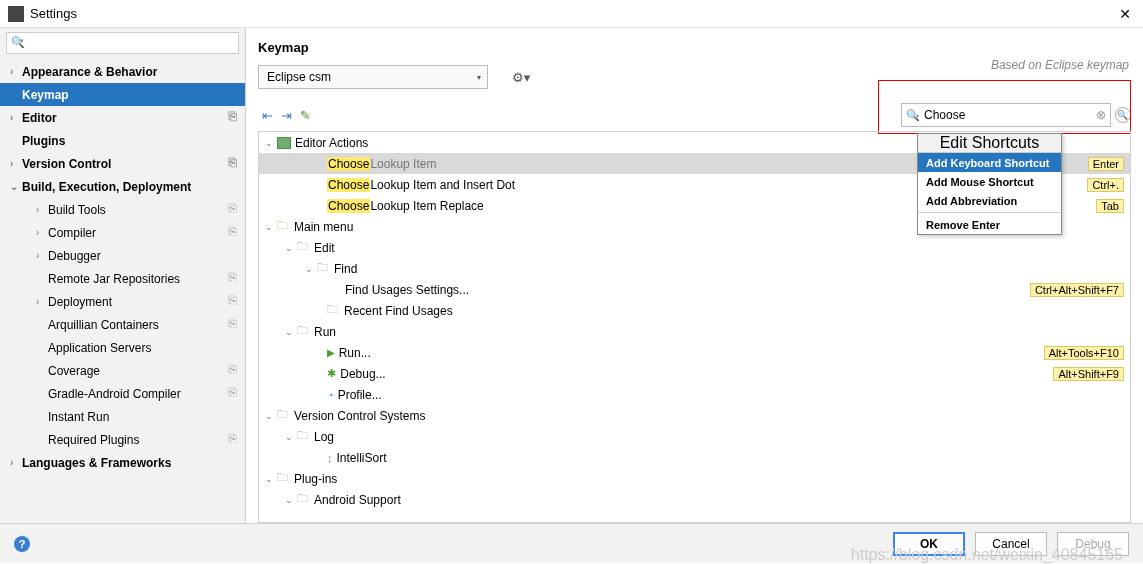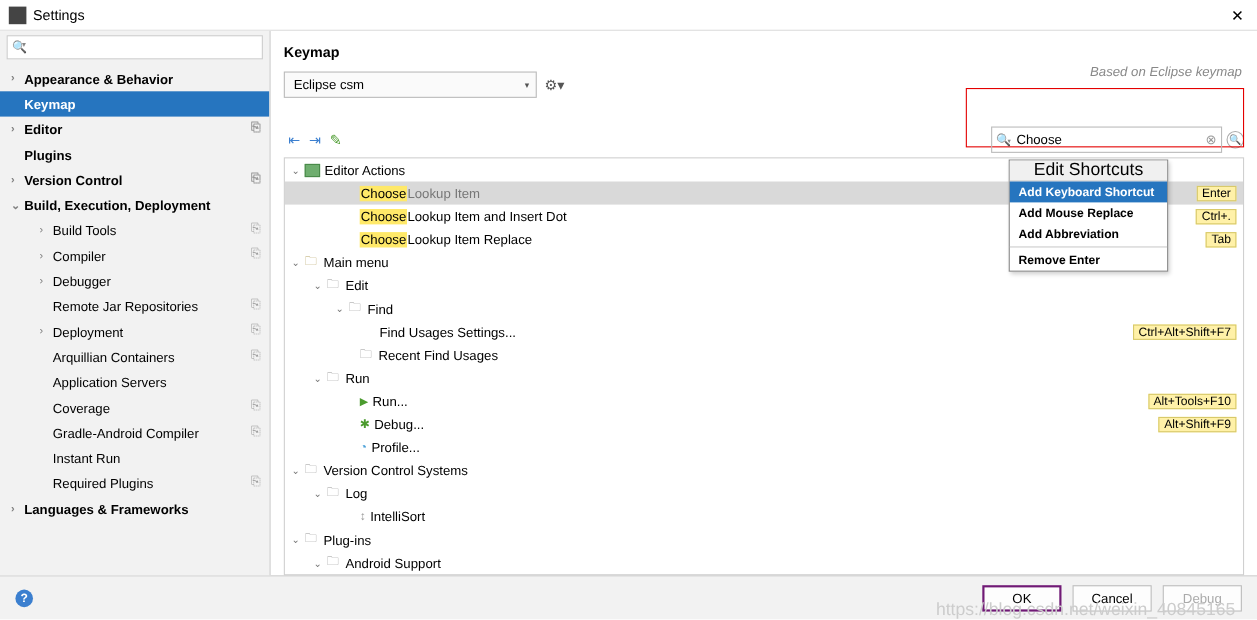--- a/index.html
+++ b/index.html
@@ -16,21 +16,21 @@
   .side-search .drop { position:absolute; left:14px; top:5px; font-size:7px; color:#888;}
   .tree { padding-top: 2px; overflow:hidden;}
   .tree-item { display:flex; align-items:center; height:23px; padding-left:10px; cursor:pointer; position:relative;}
   .tree-item.child { padding-left: 36px; font-weight:400;}
   .tree-item .chev { width:12px; color:#808080; font-size:10px; display:inline-block;}
   .tree-item.bold { font-weight: 700; }
   .tree-item.sel { background:#2675BF; color:#fff; }
   .tree-item .copy { position:absolute; right:8px; top:4px; color:#9a9a9a; font-size:11px;}
   .content { flex:1; display:flex; flex-direction:column; padding: 8px 12px 0 12px; position:relative;}
   .content h2 { font-size:13px; font-weight:700; margin:4px 0 10px 0;}
-  .keymap-row { display:flex; align-items:center; gap:7px; margin-bottom:24px; }
+  .keymap-row { display:flex; align-items:center; gap:24px; margin-bottom:12px; }
   .keymap-select { width: 230px; height:24px; border:1px solid #bbb; display:flex; align-items:center; padding:0 20px 0 8px; background:#fafafa; position:relative; }
   .keymap-select .ar { position:absolute; right:6px; font-size:8px; color:#555;}
   .gear { color:#555; font-size:13px;}
   .based { position:absolute; right:14px; top:30px; color:#888; font-style:italic;}
   .highlight-box { position:absolute; right:12px; top:52px; width:253px; height:54px; border:1px solid #e40000; pointer-events:none;}
   .toolbar { display:flex; align-items:center; height:28px; gap:8px; padding-left:4px;}
   .tool { color:#3b7fcf; font-size:13px; }
   .tool.green{color:#4b9b2e;}
   .search-wrap { margin-left:auto; display:flex; align-items:center; gap:4px;}
   .search-box { width:210px; height:24px; border:1px solid #bbb; display:flex; align-items:center; padding:0 22px 0 22px; position:relative; }
@@ -55,21 +55,21 @@
   .ctx-sep{height:1px;background:#ccc;margin:2px 0;}
   .run-icon{color:#4b9b2e;font-size:10px;margin-right:4px;}
   .bug-icon{color:#4b9b2e;font-size:11px;margin-right:4px;}
   .profile-icon{color:#4aa0d8;font-size:11px;margin-right:4px;}
   .log-icon{color:#999;font-size:11px;margin-right:4px;}
   .editor-icon{width:14px;height:12px;background:#6fae6f;display:inline-block;margin-right:4px;border:1px solid #4a8a4a;}
   .footer { height:40px; border-top:1px solid #d0d0d0; display:flex; align-items:center; padding:0 14px; background:#f2f2f2;}
   .help { width:16px;height:16px;border-radius:8px;background:#3b7fcf;color:#fff;display:flex;align-items:center;justify-content:center;font-size:11px;font-weight:700;}
   .btns { margin-left:auto; display:flex; gap:10px;}
   .btn { width:72px; height:24px; border:1px solid #bbb; background:#fdfdfd; display:flex; align-items:center; justify-content:center; cursor:pointer;}
-  .btn.primary { border:2px solid #701a75;}
+  .btn.primary { border:2px solid #3b82f6;font-weight:bold;}
   .btn.disabled { color:#aaa;}
   .watermark { position:absolute; right:20px; bottom:0px; color:#ccc; font-size:16px; z-index:0;}
 </style>
 </head>
 <body>
 
 <div class="titlebar">
   <span class="icon"></span>
   <span class="title">Settings</span>
   <span class="close">✕</span>
@@ -279,21 +279,21 @@
         </div>
       <div class="row in1">
           <span class="chev">⌄</span>
           <span class="folder gray">🗀</span>
           <span>Android Support</span>
         </div>
 
       <div class="context">
         <div class="ctx-head">Edit Shortcuts</div>
         <div class="ctx-item sel">Add Keyboard Shortcut</div>
-        <div class="ctx-item">Add Mouse Replace</div>
+        <div class="ctx-item">Add Mouse Shortcut</div>
         <div class="ctx-item">Add Abbreviation</div>
         <div class="ctx-sep"></div>
         <div class="ctx-item">Remove Enter</div>
       </div>
     </div>
   </div>
 </div>
 
 <div class="footer">
   <div class="help">?</div>

